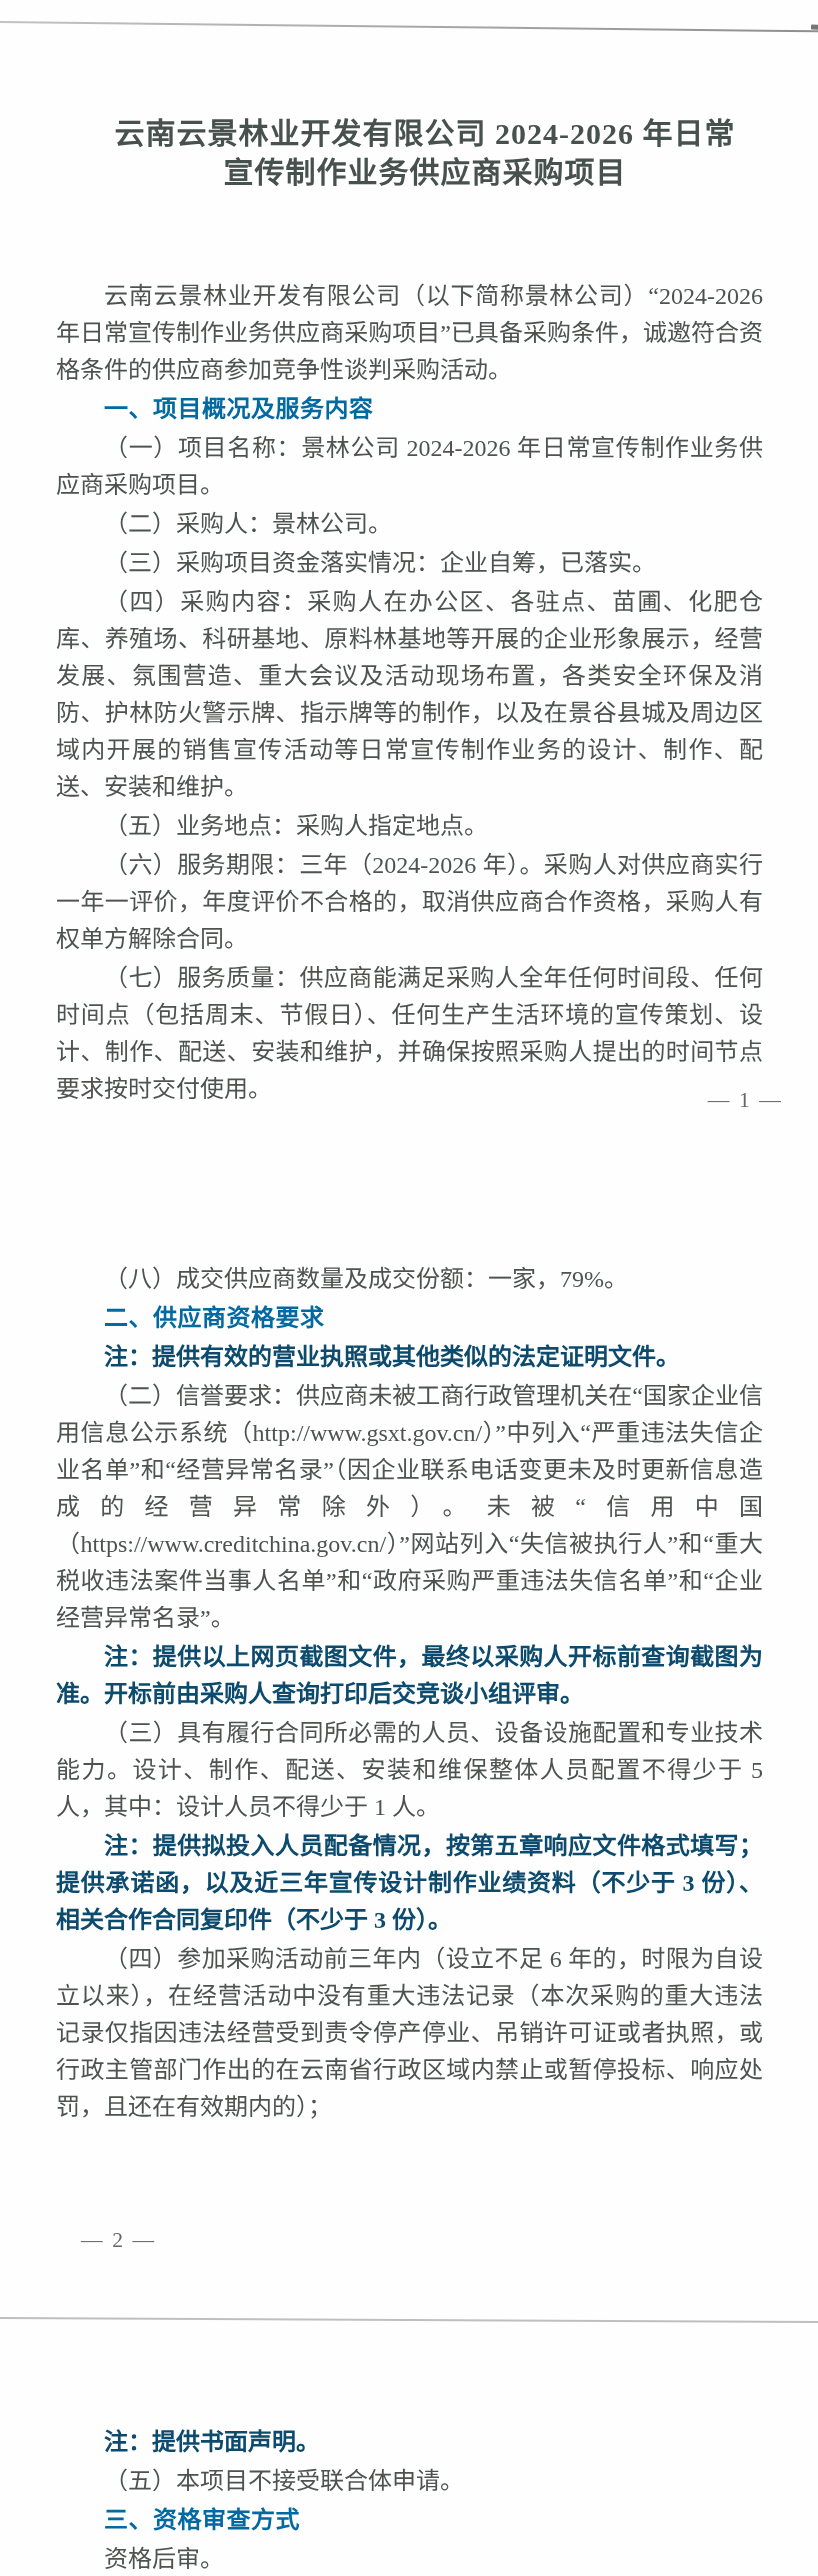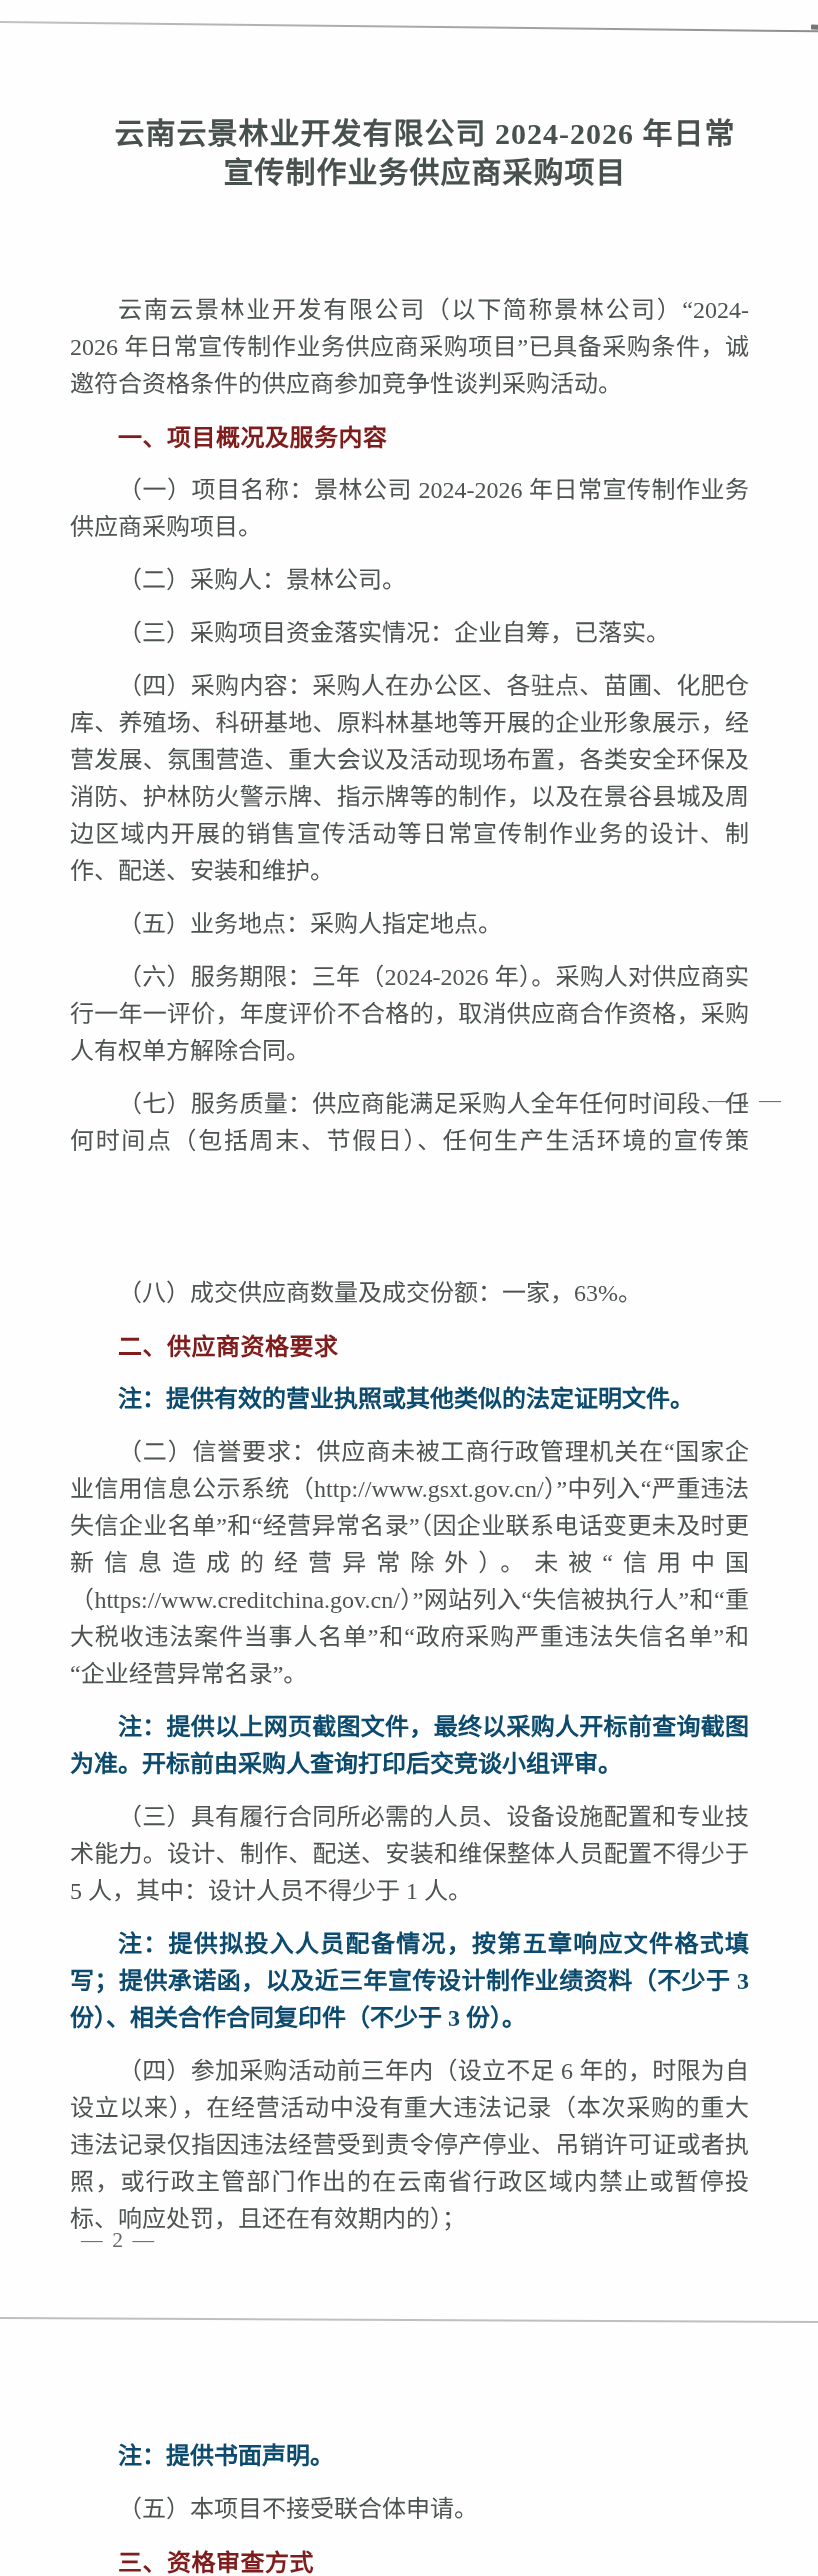--- a/index.html
+++ b/index.html
@@ -70,25 +70,25 @@
     font-size: 24px;
     line-height: 37px;
     text-align: justify;
     text-justify: inter-ideograph;
     overflow-wrap: anywhere;
     color: #4d5450;
   }
   .page-1 .content { top: 276px; }
   .page-2 .content { top: 102px; }
   .page-3 .content { top: 108px; }
-  .content p { margin: 16px; text-indent: 2em; }
+  .content p { margin: 2px; text-indent: 2em; }
   .heading {
-    font-family: Liberation Sans, sans-serif;
+    font-family: Liberation Serif, serif;
     font-weight: 700;
-    color: #7f1d1d;
+    color: #0369a1;
     letter-spacing: 0.5px;
   }
   .note {
     font-family: Liberation Serif, serif;
     font-weight: 700;
     color: #0c4a6e;
   }
   .pagenum {
     position: absolute;
     font-size: 21.6px;
@@ -122,21 +122,21 @@
       <p>（五）业务地点：采购人指定地点。</p>
       <p>（六）服务期限：三年（2024-2026 年）。采购人对供应商实行一年一评价，年度评价不合格的，取消供应商合作资格，采购人有权单方解除合同。</p>
       <p>（七）服务质量：供应商能满足采购人全年任何时间段、任何时间点（包括周末、节假日）、任何生产生活环境的宣传策划、设计、制作、配送、安装和维护，并确保按照采购人提出的时间节点要求按时交付使用。</p>
     </div>
 
     <div class="pagenum p1">— 1 —</div>
   </div>
 
   <div class="page page-2">
     <div class="content">
-      <p>（八）成交供应商数量及成交份额：一家，63%。</p>
+      <p>（八）成交供应商数量及成交份额：一家，79%。</p>
       <p class="heading">二、供应商资格要求</p>
       <p class="note">注：提供有效的营业执照或其他类似的法定证明文件。</p>
       <p>（二）信誉要求：供应商未被工商行政管理机关在“国家企业信用信息公示系统（http://www.gsxt.gov.cn/）”中列入“严重违法失信企业名单”和“经营异常名录”（因企业联系电话变更未及时更新信息造成的经营异常除外）。未被“信用中国（https://www.creditchina.gov.cn/）”网站列入“失信被执行人”和“重大税收违法案件当事人名单”和“政府采购严重违法失信名单”和“企业经营异常名录”。</p>
       <p class="note">注：提供以上网页截图文件，最终以采购人开标前查询截图为准。开标前由采购人查询打印后交竞谈小组评审。</p>
       <p>（三）具有履行合同所必需的人员、设备设施配置和专业技术能力。设计、制作、配送、安装和维保整体人员配置不得少于 5 人，其中：设计人员不得少于 1 人。</p>
       <p class="note">注：提供拟投入人员配备情况，按第五章响应文件格式填写；提供承诺函，以及近三年宣传设计制作业绩资料（不少于 3 份）、相关合作合同复印件（不少于 3 份）。</p>
       <p>（四）参加采购活动前三年内（设立不足 6 年的，时限为自设立以来），在经营活动中没有重大违法记录（本次采购的重大违法记录仅指因违法经营受到责令停产停业、吊销许可证或者执照，或行政主管部门作出的在云南省行政区域内禁止或暂停投标、响应处罚，且还在有效期内的）；</p>
     </div>
 
     <div class="pagenum p2">— 2 —</div>

